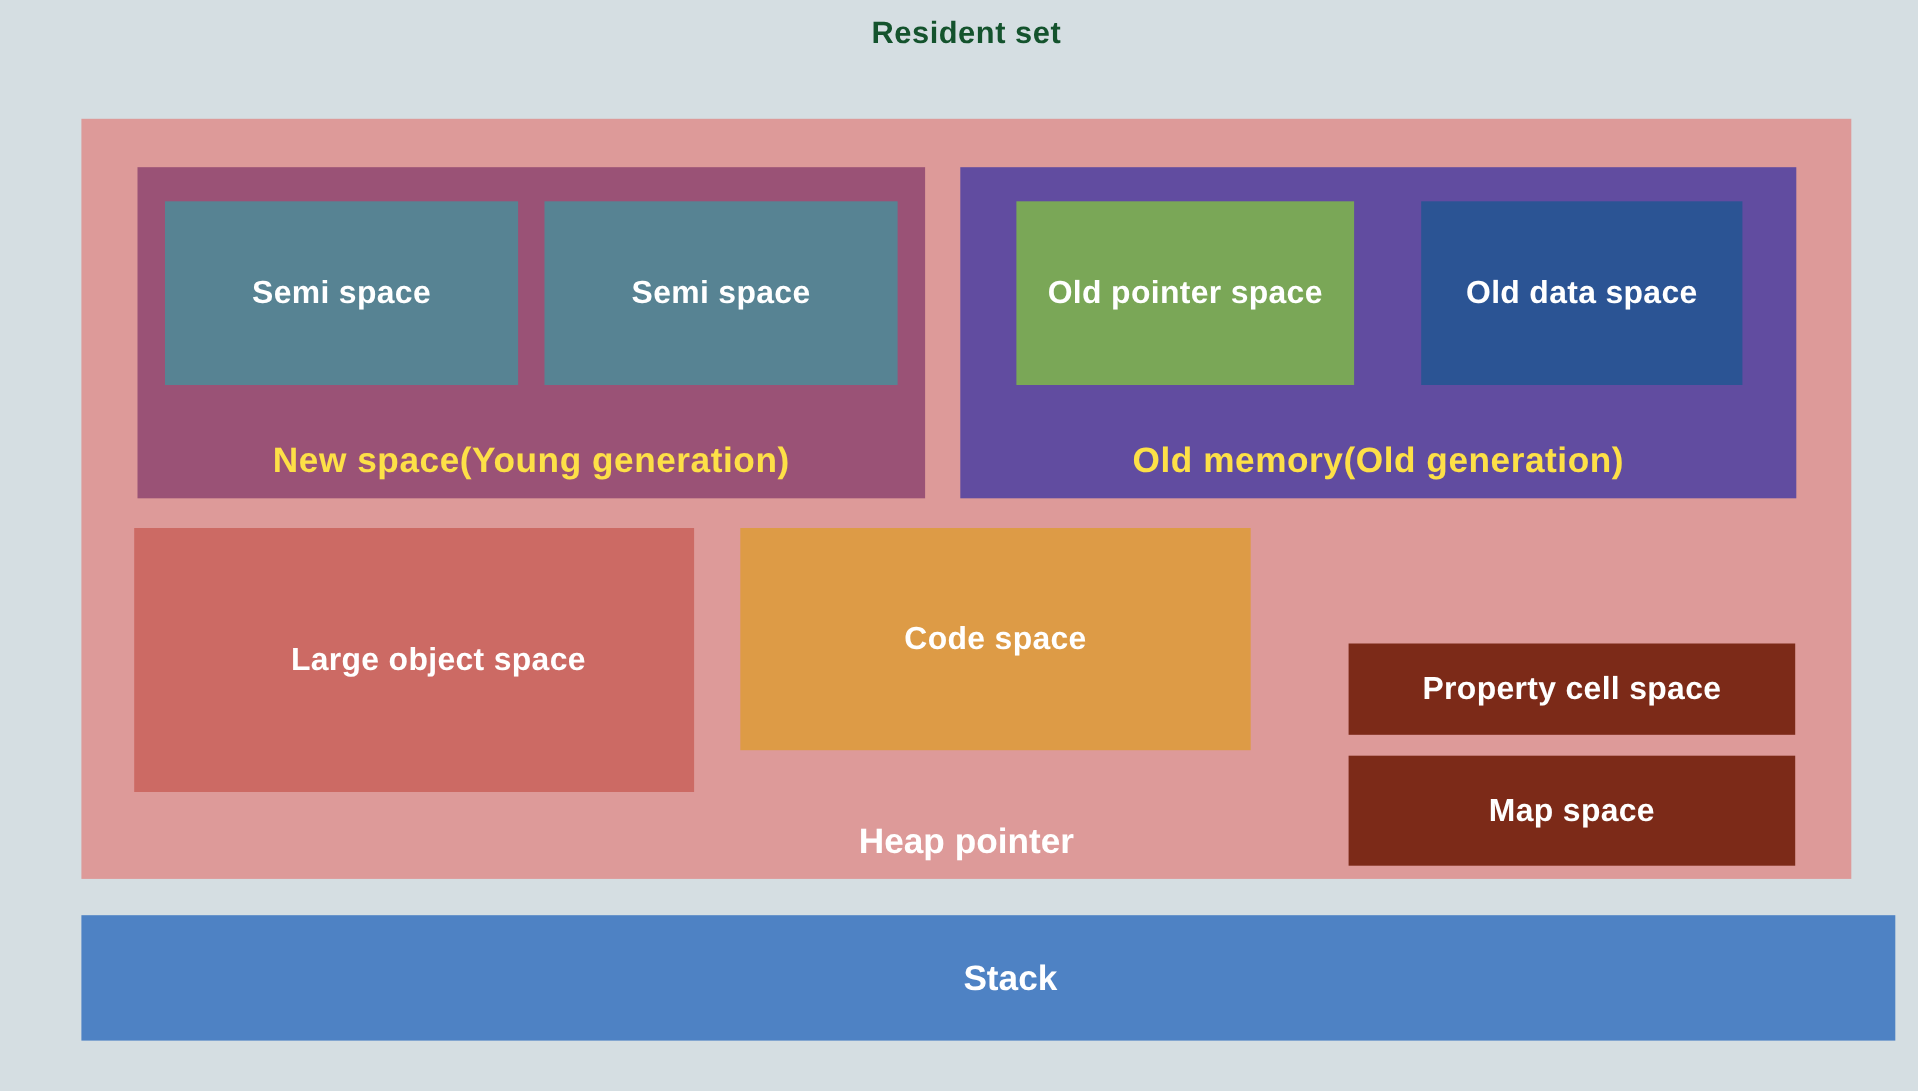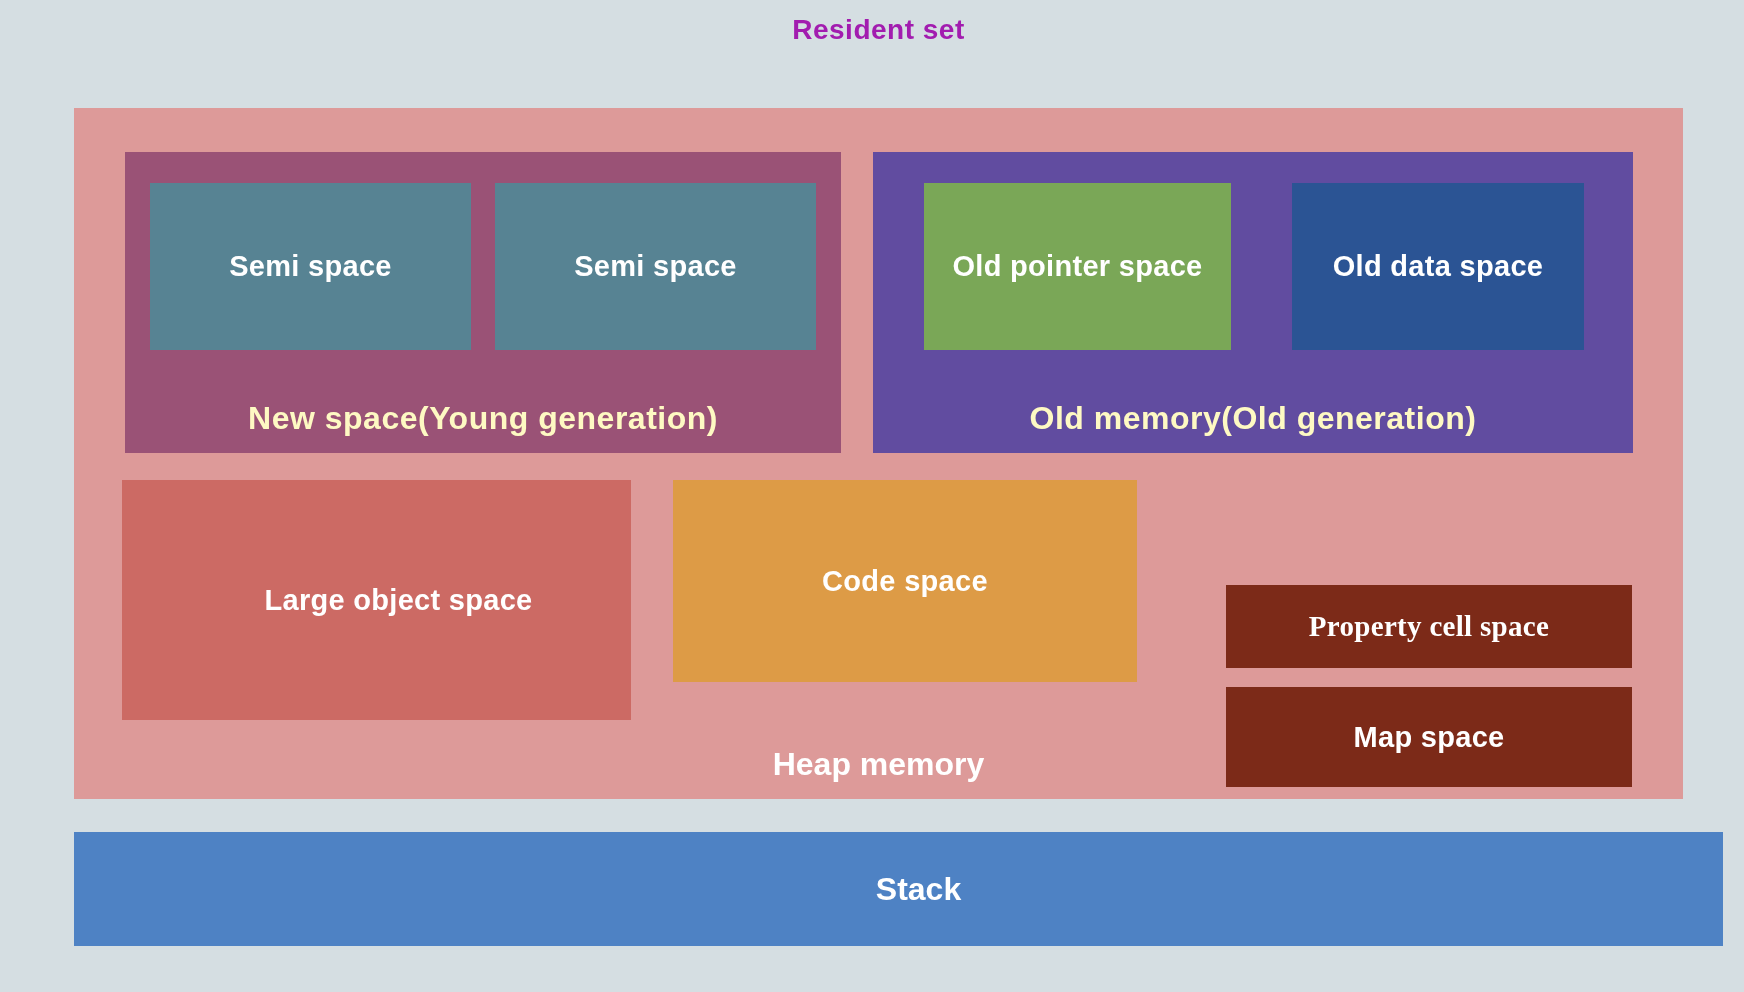--- a/index.html
+++ b/index.html
@@ -46,21 +46,21 @@
   }
   .section {
     position: absolute;
   }
   .section-label {
     position: absolute;
     left: 0;
     right: 0;
     bottom: 16px;
     text-align: center;
-    color: #fef9c3;
+    color: #fde047;
     font-size: 32px;
     letter-spacing: 0.5px;
   }
   .cellbox {
     position: absolute;
     display: flex;
     align-items: center;
     justify-content: center;
     color: #ffffff;
     font-size: 29px;
@@ -78,29 +78,29 @@
   
   .new-space  { left: 51px;  top: 44px;  width: 716px; height: 301px; }
   .old-space  { left: 799px; top: 44px;  width: 760px; height: 301px; }
   .semi-1     { left: 25px;  top: 31px;  width: 321px; height: 167px; }
   .semi-2     { left: 370px; top: 31px;  width: 321px; height: 167px; }
   .old-ptr    { left: 51px;  top: 31px;  width: 307px; height: 167px; }
   .old-data   { left: 419px; top: 31px;  width: 292px; height: 167px; }
   .large-obj  { left: 48px;  top: 372px; width: 465px; height: 240px; padding-left: 44px; }
   .code-space { left: 599px; top: 372px; width: 464px; height: 202px; }
   .cell-1     { left: 1152px; top: 373px; width: 406px; height: 83px; }
-  .cell-2     { left: 1152px; top: 477px; width: 406px; height: 83px; font-family: Liberation Serif, serif; }
+  .cell-2     { left: 1152px; top: 477px; width: 406px; height: 83px; }
   .cell-3     { left: 1152px; top: 579px; width: 406px; height: 100px; }
 </style>
 </head>
 <body>
 
 <div class="canvas" style="background-color: rgb(213, 222, 226);">
 
-  <div class="abs diagram-title" style="color: #a21caf;">Resident set</div>
+  <div class="abs diagram-title" style="color: #14532d;">Resident set</div>
 
   <div class="abs heap" style="background-color: rgb(221, 154, 153);">
 
     <div class="section new-space" style="background-color: rgb(154, 82, 118);">
       <div class="cellbox semi-1" style="background-color: rgb(87, 131, 147);">Semi space</div>
       <div class="cellbox semi-2" style="background-color: rgb(87, 131, 147);">Semi space</div>
       <div class="section-label">New space(Young generation)</div>
     </div>
 
     <div class="section old-space" style="background-color: rgb(97, 76, 160);">
@@ -111,18 +111,18 @@
 
     <div class="cellbox large-obj" style="background-color: rgb(204, 106, 100);">Large object space</div>
 
     <div class="cellbox code-space" style="background-color: rgb(221, 155, 70);">Code space</div>
 
 
     <div class="cellbox cell-2" style="background-color: rgb(124, 42, 24);">Property cell space</div>
 
     <div class="cellbox cell-3" style="background-color: rgb(124, 42, 24);">Map space</div>
 
-    <div class="heap-label">Heap memory</div>
+    <div class="heap-label">Heap pointer</div>
   </div>
 
   <div class="abs stack" style="background-color: rgb(78, 130, 196); padding-left: 40px;">Stack</div>
 
 </div>
 
 </body></html>

